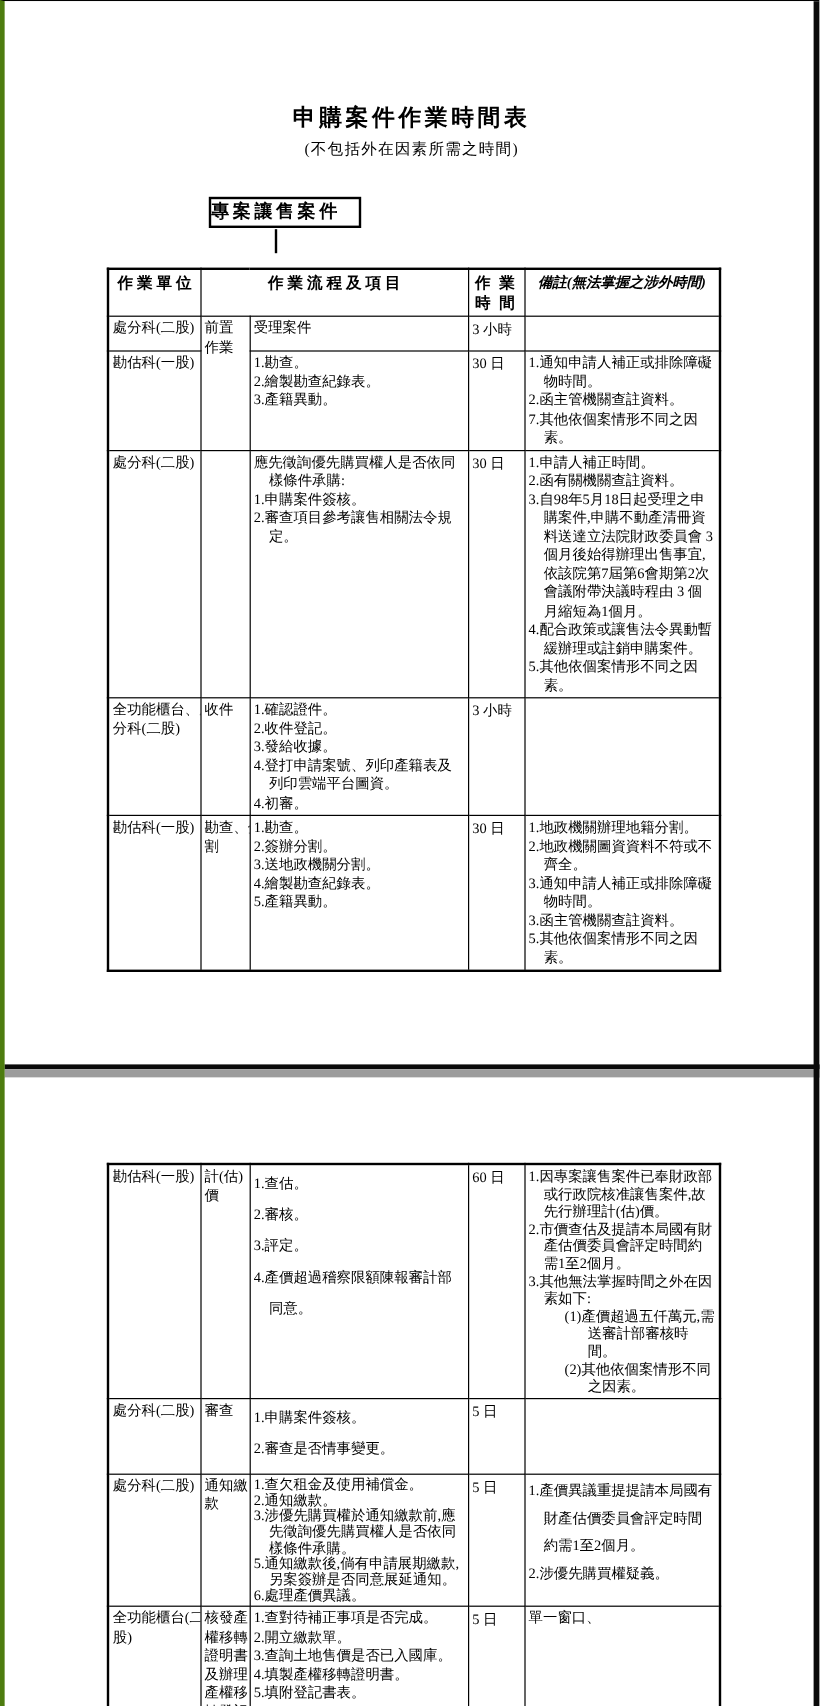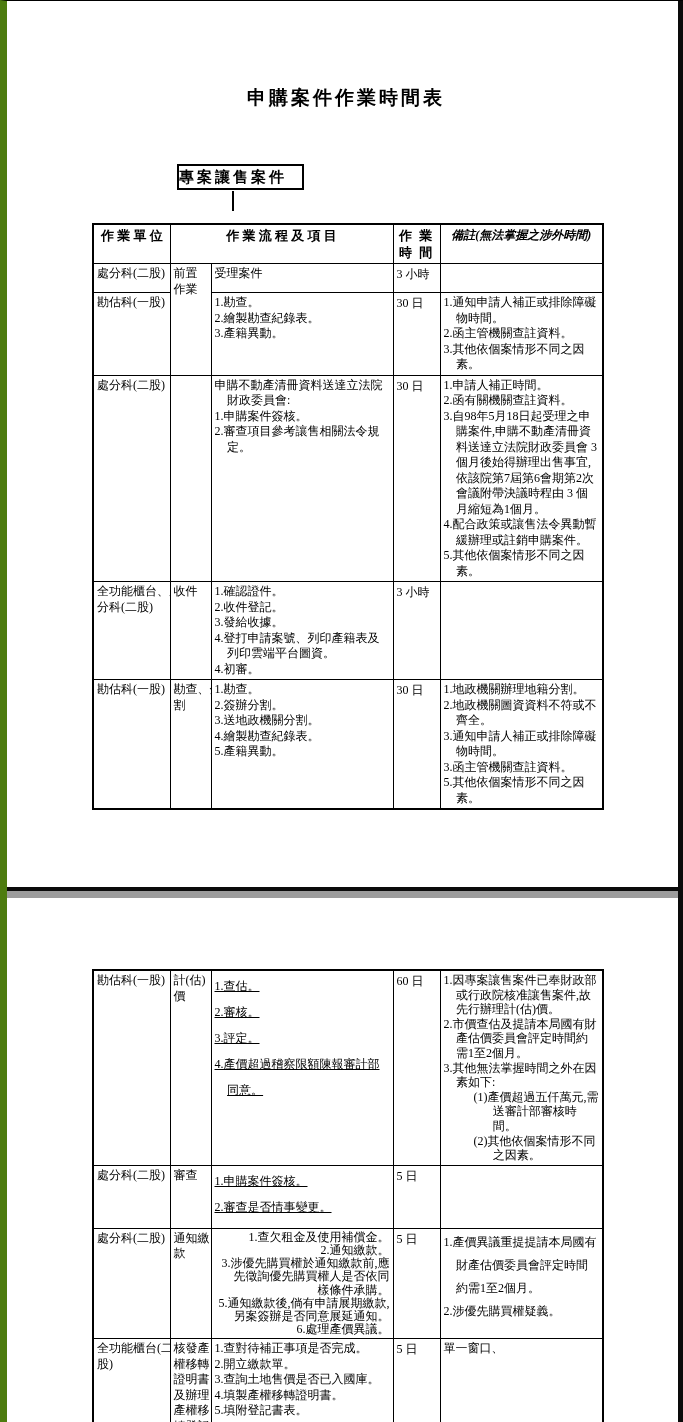--- a/index.html
+++ b/index.html
@@ -2,21 +2,21 @@
 <html><head>
 <meta charset="utf-8">
 <style>
   html,body{margin:0;padding:0;}
   body{
     width:683px;height:1422px;background:#fff;overflow:hidden;
     font-family:"Liberation Serif","DejaVu Serif",serif;color:#000;
   }
   .viewport{
     position:relative;width:683px;height:1422px;background:#fff;
-    box-sizing:border-box;border-top:1px solid #000;border-left:7px solid #4d7c0f;
+    box-sizing:border-box;border-top:1px solid #000;border-left:4px solid #4d7c0f;
   }
   .right-edge{position:absolute;top:0;right:0;width:5px;height:1422px;background:#0a0a0a;}
   .page{position:absolute;left:0;width:678px;background:#fff;}
   .page1{top:0;height:886px;}
   .page2{top:897px;height:525px;}
   .sep-black{position:absolute;top:886px;left:0;width:683px;height:4px;background:#0a0a0a;}
   .sep-gray{position:absolute;top:890px;left:0;width:683px;height:7px;background:#9c9c9c;}
 
   .doc-title{
     position:absolute;top:84px;left:0;width:678px;text-align:center;
@@ -45,33 +45,34 @@
   }
   table.sched{border:2px solid #000;}
   col.c-unit{width:77px;} col.c-stage{width:41px;} col.c-proc{width:182px;}
   col.c-time{width:47px;} col.c-rem{width:163px;}
   thead th{font-weight:bold;text-align:center;vertical-align:middle;font-size:13px;padding:1px;}
   thead th.h-rem{font-size:12px;letter-spacing:0;font-style:italic;}
   thead .h-time-line{display:block;line-height:17px;letter-spacing:2px;}
   td .line{white-space:nowrap;line-height:15.5px;}
   td .li{padding-left:1.05em;text-indent:-1.05em;line-height:15.5px;}
   td .li.sub{padding-left:1.6em;text-indent:-1.6em;margin-left:30px;}
-  td.loose .li{line-height:26px;text-decoration:underline;}
-  td.tight .li{line-height:13.2px;text-align:right;}
+  td.loose .li{line-height:26px;}
+  td.tight .li{line-height:13.2px;}
   td.xtight .li{line-height:14.6px;}
   td.rloose .li{line-height:23px;}
   td.time-cell{white-space:nowrap;margin-left:20px;}
 </style>
 </head>
 <body>
 
 <div class="viewport">
 
   <div class="page page1 p1">
     <div class="doc-title">申購案件作業時間表</div>
+    <div class="doc-subtitle">(不包括外在因素所需之時間)</div>
     <div class="flow-box">專案讓售案件</div>
     <div class="flow-connector"></div>
 
     <table class="sched">
       <colgroup>
         <col class="c-unit">
           <col class="c-stage">
           <col class="c-proc">
           <col class="c-time">
           <col class="c-rem">
@@ -108,30 +109,30 @@
             </td>
             <td>
               <div class="li">1.勘查。</div>
               <div class="li">2.繪製勘查紀錄表。</div>
               <div class="li">3.產籍異動。</div>
             </td>
             <td class="time-cell">30 日</td>
             <td>
               <div class="li">1.通知申請人補正或排除障礙物時間。</div>
               <div class="li">2.函主管機關查註資料。</div>
-              <div class="li">3.其他依個案情形不同之因素。</div>
+              <div class="li">7.其他依個案情形不同之因素。</div>
             </td>
           </tr>
           <tr style="height: 181px;">
             <td>
               <div class="line">處分科(二股)</div>
             </td>
             <td></td>
             <td>
-              <div class="li">申購不動產清冊資料送達立法院財政委員會:</div>
+              <div class="li">應先徵詢優先購買權人是否依同樣條件承購:</div>
               <div class="li">1.申購案件簽核。</div>
               <div class="li">2.審查項目參考讓售相關法令規定。</div>
             </td>
             <td class="time-cell">30 日</td>
             <td>
               <div class="li">1.申請人補正時間。</div>
               <div class="li">2.函有關機關查註資料。</div>
               <div class="li">3.自98年5月18日起受理之申購案件,申購不動產清冊資料送達立法院財政委員會 3 個月後始得辦理出售事宜,依該院第7屆第6會期第2次會議附帶決議時程由 3 個月縮短為1個月。</div>
               <div class="li">4.配合政策或讓售法令異動暫緩辦理或註銷申購案件。</div>
               <div class="li">5.其他依個案情形不同之因素。</div>

